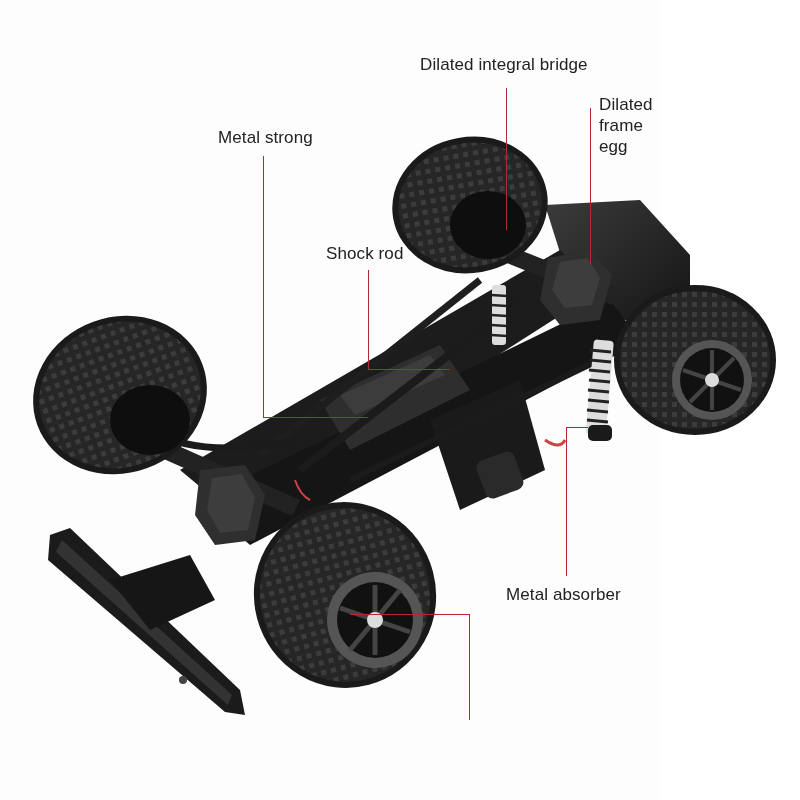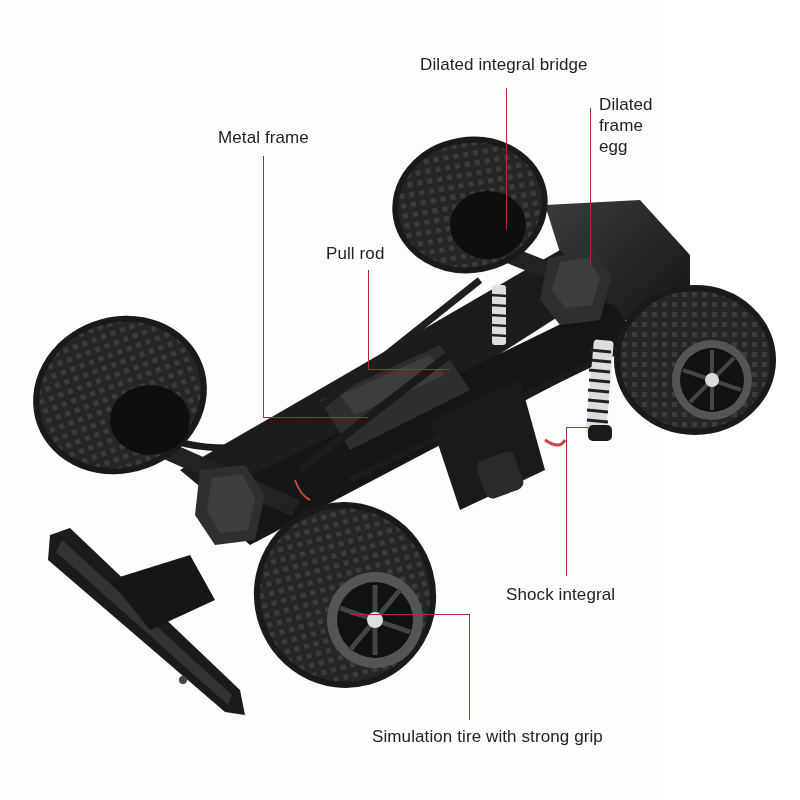--- a/index.html
+++ b/index.html
@@ -150,20 +150,19 @@
   <div class="hline" style="left:350px; top:614px; width:120px; background:#b22a2e;"></div>
   <div class="vline" style="left:469px; top:614px; height:106px; background:#b22a2e;"></div>
 
   <div class="label" style="left:420px; top:54px;">Dilated integral bridge</div>
 
   <div class="label multi" style="left:599px; top:94px;">
     <div>Dilated</div>
     <div>frame egg</div>
   </div>
 
-  <div class="label" style="left:218px; top:127px;">Metal frame</div>
+  <div class="label" style="left:218px; top:127px;">Metal strong</div>
 
-  <div class="label" style="left:326px; top:243px;">Pull rod</div>
+  <div class="label" style="left:326px; top:243px;">Shock rod</div>
 
-  <div class="label" style="left:506px; top:584px;">Shock integral</div>
+  <div class="label" style="left:506px; top:584px;">Metal absorber</div>
 
-  <div class="label" style="left:372px; top:726px;">Simulation tire with strong grip</div>
 </div>
 
 </body></html>

